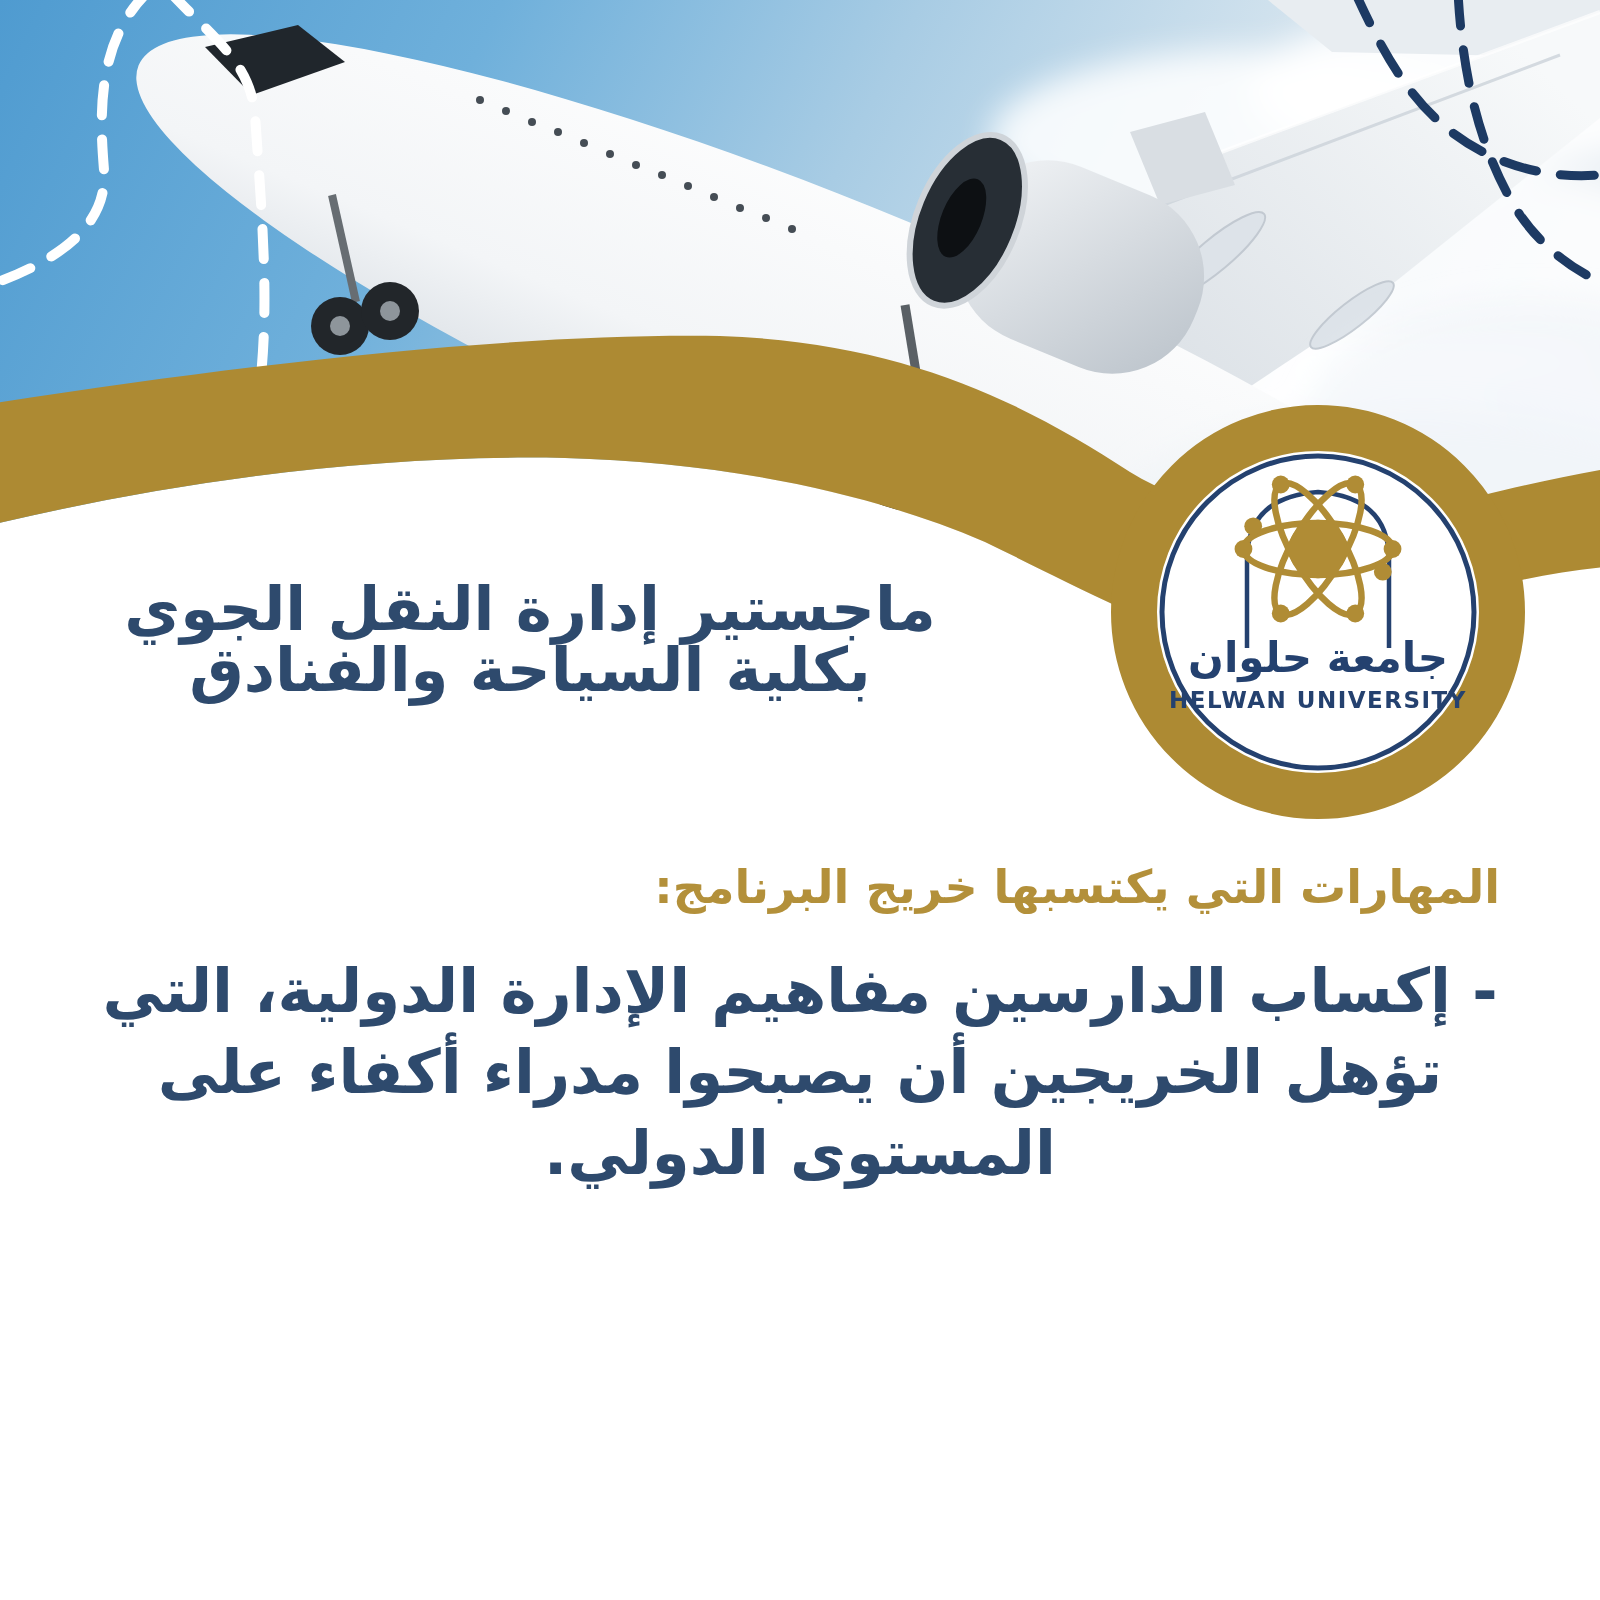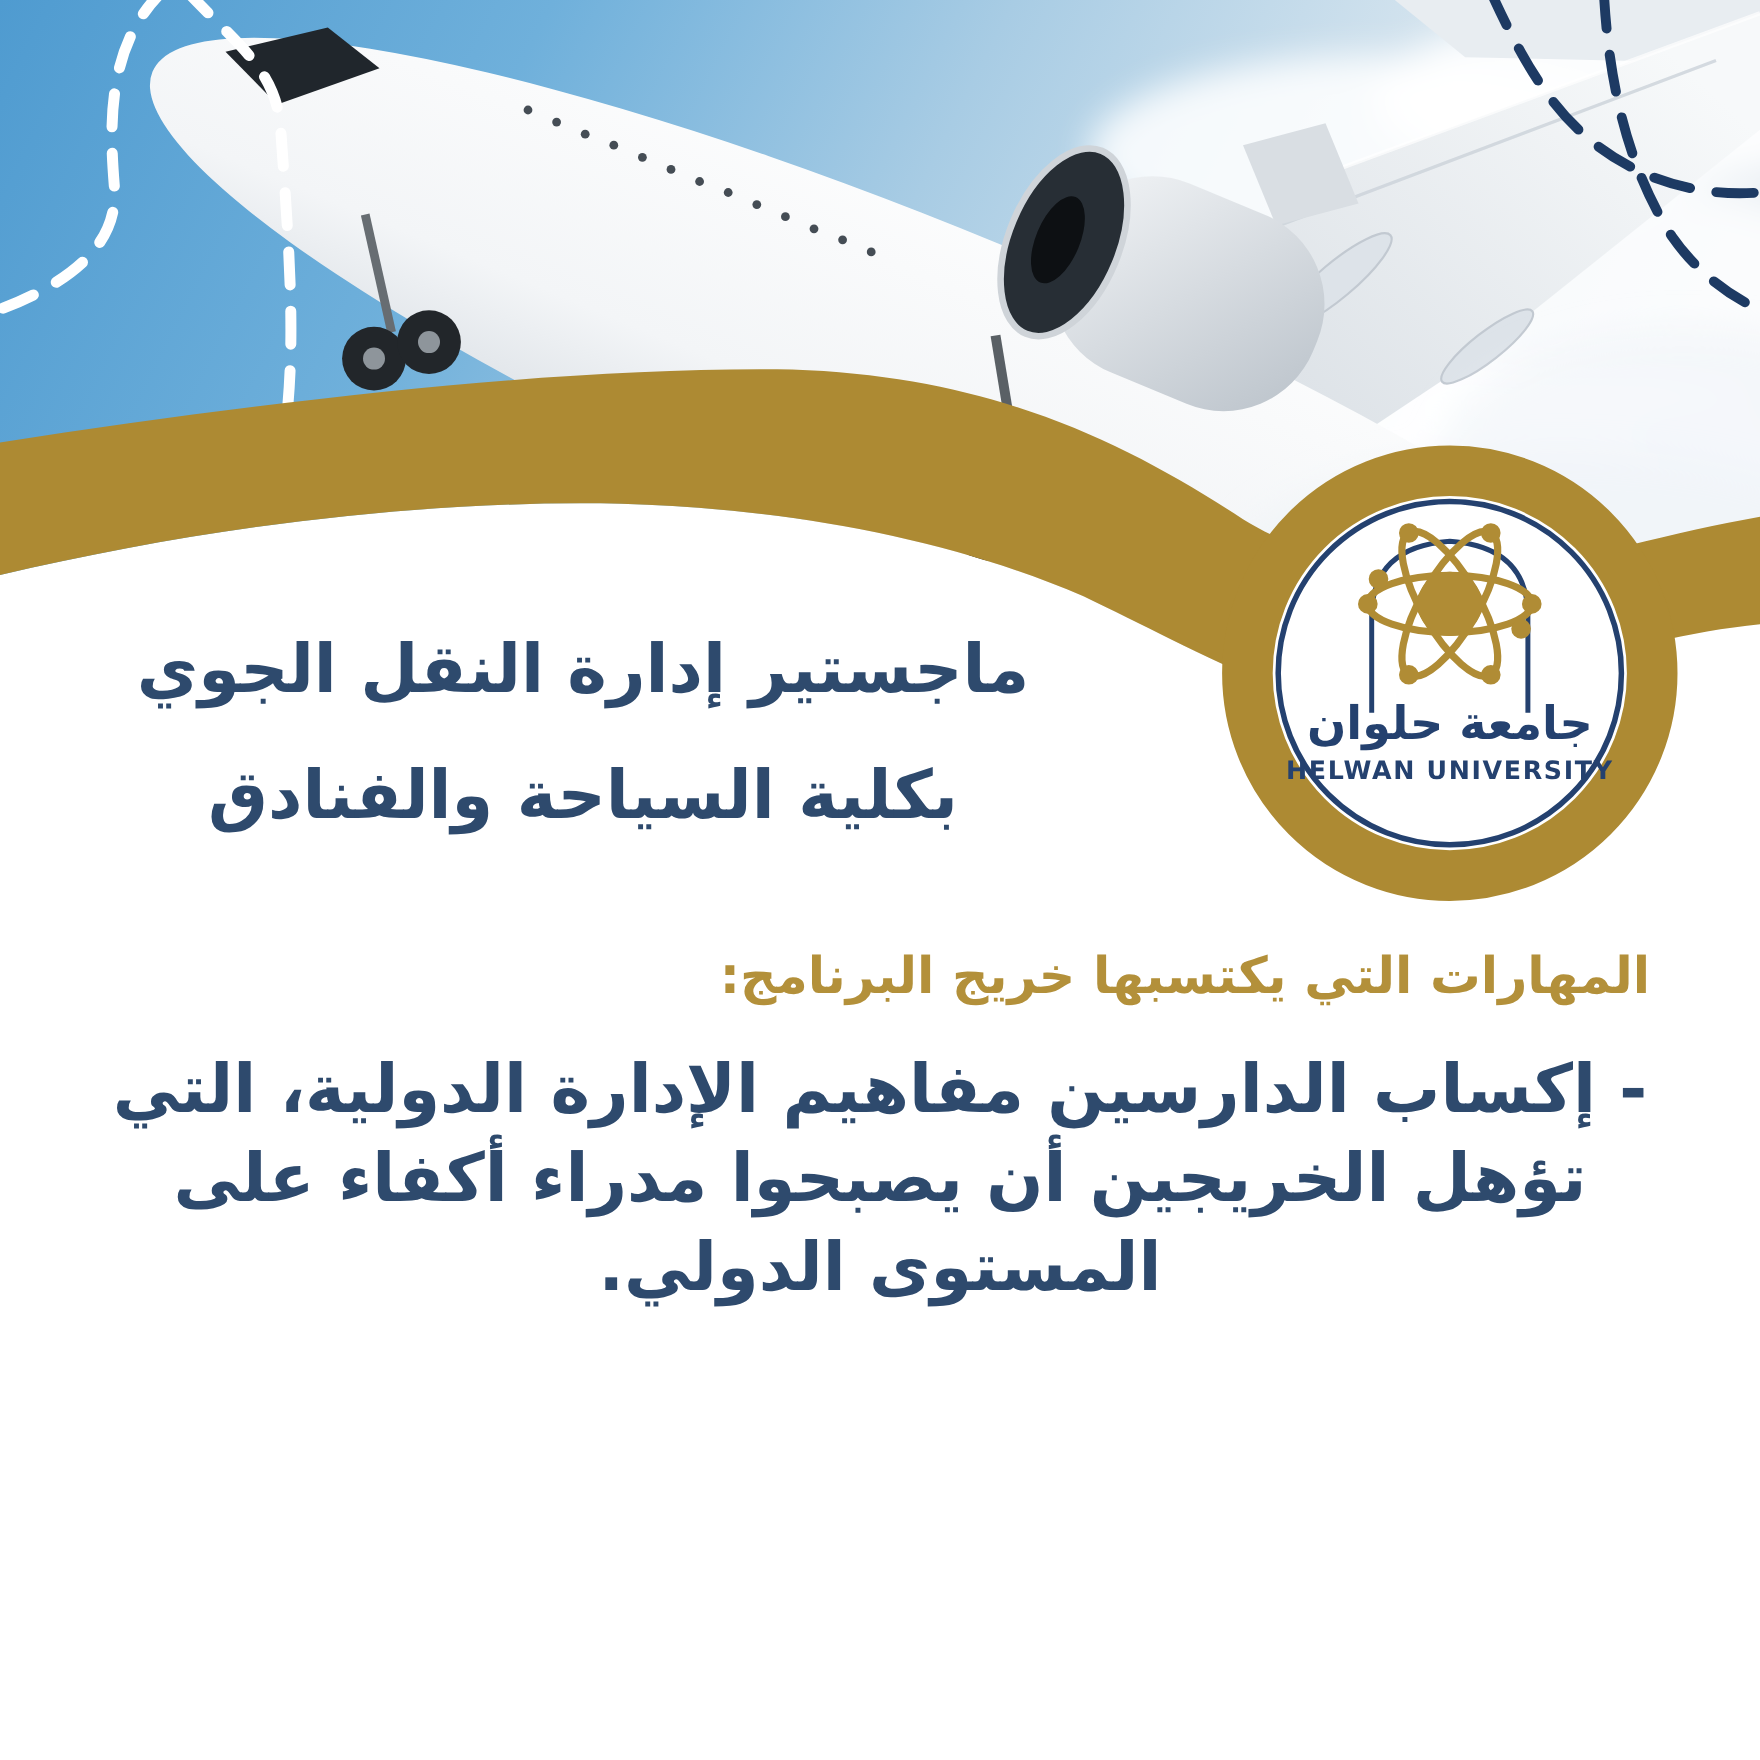--- a/index.html
+++ b/index.html
@@ -1,21 +1,21 @@
 <!DOCTYPE html>
 <html lang="ar"><head>
 <meta charset="utf-8">
 <style>
   html,body{margin:0;padding:0;background:#ffffff;}
   .page{position:relative;width:1600px;height:1324px;overflow:hidden;background:#ffffff;
         font-family:"DejaVu Sans",sans-serif;}
   .bg{position:absolute;left:0;top:0;width:1600px;height:1600px;display:block;}
   .title-block{position:absolute;left:55px;top:578px;width:950px;text-align:center;
         color:#2e4a6d;font-weight:bold;font-size:61px;line-height:1.0;direction:rtl;}
-  .title-line2{margin-top:54px;}
+  .title-line2{}
   .section-heading{position:absolute;right:100px;top:860px;direction:rtl;text-align:right;
         color:#b3903a;font-weight:bold;font-size:46px;}
   .paras{position:absolute;left:55px;right:55px;top:950px;direction:rtl;text-align:center;
         color:#2e4a6d;font-size:61px;font-weight:600;line-height:81px;}
   .paras p{margin:0 0 25px 0;}
   .footer-label{position:absolute;left:0;right:0;top:1506px;text-align:center;color:#ffffff;
         font-weight:bold;font-size:50px;direction:rtl;}
 </style>
 </head>
 <body>

